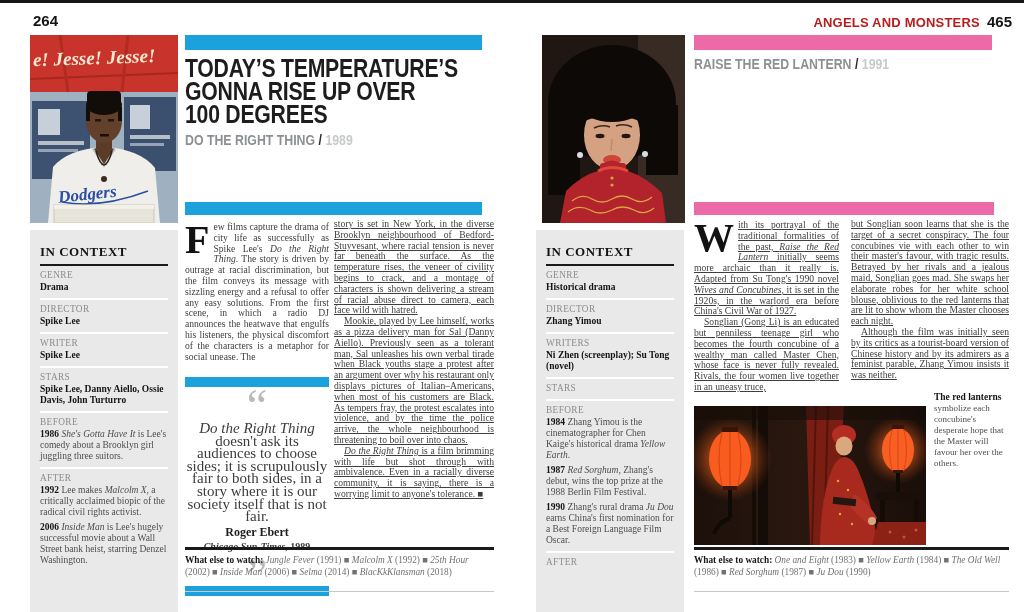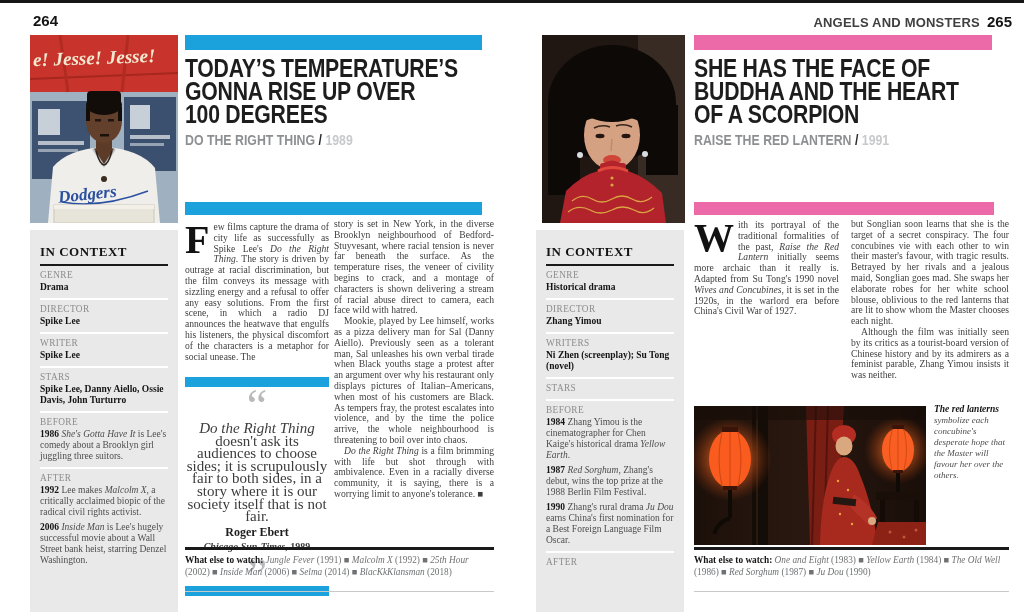--- a/index.html
+++ b/index.html
@@ -4,21 +4,21 @@
 <style>
   :root { --blue:#1ba1dc; --pink:#ec6aa7; }
   * { margin:0; padding:0; box-sizing:border-box; }
   body { background:#d8d8d8; font-family:"Liberation Serif", serif; }
   .spread { position:relative; width:1024px; height:612px; background:#fff; overflow:hidden; }
   .topline { position:absolute; left:0; top:0; width:1024px; height:3px; background:#161616; }
 
   .pageno { font-family:"Liberation Sans", sans-serif; font-weight:bold; font-size:15px; color:#141414;text-align:right; }
   .pageno-left { position:absolute; left:33px; top:12px; }
   .header-right { position:absolute; right:12px; top:13px; font-family:"Liberation Sans", sans-serif; font-weight:bold; font-size:13px; white-space:nowrap; }
-  .chapter { color:#404040; letter-spacing:0.2px; margin-right:7px; }
+  .chapter { color:#b91c1c; letter-spacing:0.2px; margin-right:7px; }
 
   svg.photo { position:absolute; display:block; }
   .photo-spike { left:30px; top:35px; width:148px; height:188px; }
   .photo-gongli { left:542px; top:35px; width:143px; height:188px; }
   .photo-lantern { left:694px; top:406px; width:232px; height:139px; }
 
   .titleblock { position:absolute; top:35px; }
   .tb-left { left:185px; width:297px; }
   .tb-right { left:694px; width:298px; }
   .bar { height:15px; }
@@ -29,21 +29,21 @@
   .kicker { margin-top:6px; font-family:"Liberation Sans", sans-serif; font-weight:bold; font-size:14.5px; white-space:nowrap; transform:scaleX(0.85); transform-origin:0 50%; }
   .k-film { color:#8d9093; }
   .k-slash { color:#2b2b2b; }
   .k-year { color:#c7c9cb; }
 
   .rule { position:absolute; height:13px; }
   .rule-left { left:185px; top:202px; width:297px; background:var(--blue); }
   .rule-right { left:694px; top:202px; width:300px; background:var(--pink); }
 
   .col { position:absolute; font-size:9.6px; line-height:10.8px; color:#3e3e3e; text-align:justify; overflow:hidden; }
-  .col p { margin:0; }
+  .col p { margin:0;text-decoration:underline; }
   .col p.pi { text-indent:10px; }
   .lcol1 { left:185px; top:222px; width:144px; max-height:152px; }
   .lcol2 { left:334px; top:219px; width:160px; max-height:327px; }
   .rcol1 { left:694px; top:220px; width:145px; max-height:184px; }
   .rcol2 { left:851px; top:219px; width:158px; max-height:327px; }
   .dropcap { float:left; font-weight:bold; font-size:40px; line-height:31px; padding:2px 4px 0 0; color:#121212; }
   .it { font-style:italic; }
   .bd { font-weight:bold; }
 
   .quote { position:absolute; left:185px; top:377px; width:144px; text-align:center; }
@@ -69,21 +69,21 @@
   .ctx-entry + .ctx-entry { margin-top:4px; }
 
   .footer { position:absolute; top:547px; border-top:3px solid #1a1a1a; padding-top:4px; font-size:9.3px; line-height:12px; color:#6f7173; font-style:normal; }
   .footer .bd { color:#161616; font-style:normal; }
   .footer-left { left:185px; width:309px; }
   .footer-right { left:694px; width:315px; }
   .thinline { position:absolute; top:591px; height:1px; background:#c9c9c9; }
   .tl-left { left:185px; width:309px; }
   .tl-right { left:694px; width:315px; }
 
-  .caption { position:absolute; left:934px; top:404px; width:78px; font-size:9px; line-height:11px; color:#4d4d4d;font-style:italic; }
+  .caption { position:absolute; left:934px; top:392px; width:78px; font-size:9px; line-height:11px; color:#4d4d4d; }
   .cap-lead { font-weight:bold; color:#141414; font-size:9.5px; }
 </style>
 </head>
 <body>
 
 <div class="spread">
   <div class="topline"></div>
 
   <div class="pageno pageno-left">264</div>
 
@@ -183,21 +183,21 @@
     <div class="qattr">Roger Ebert</div>
     <div class="qsrc"><span class="it">Chicago Sun-Times</span><span>, 1989</span></div>
     <div class="qmark qclose">”</div>
     <div class="bar blue"></div>
   </div>
 
   <div class="footer footer-left"><span class="bd">What else to watch: </span><span class="it">Jungle Fever</span><span> (1991)  ■  </span><span class="it">Malcolm X</span><span> (1992)  ■  </span><span class="it">25th Hour</span><span> (2002)  ■  </span><span class="it">Inside Man</span><span> (2006)  ■  </span><span class="it">Selma</span><span> (2014)  ■  </span><span class="it">BlacKkKlansman</span><span> (2018)</span></div>
   <div class="thinline tl-left"></div>
 
   <div class="header-right">
-    <span class="chapter">ANGELS AND MONSTERS</span><span class="pageno">265</span>
+    <span class="chapter">ANGELS AND MONSTERS</span><span class="pageno">465</span>
   </div>
 
   <svg class="photo photo-gongli" viewBox="0 0 143 188" preserveAspectRatio="none">
     <rect x="0" y="0" width="143" height="188" fill="#201712"></rect>
     <rect x="96" y="0" width="47" height="188" fill="#564539" opacity="0.45"></rect>
     <ellipse cx="70" cy="68" rx="64" ry="58" fill="#0c0907"></ellipse>
     <rect x="6" y="70" width="32" height="90" fill="#0c0907"></rect>
     <rect x="104" y="70" width="32" height="70" fill="#0c0907"></rect>
     <ellipse cx="70" cy="100" rx="28" ry="35" fill="#d4a183"></ellipse>
     <ellipse cx="70" cy="70" rx="32" ry="17" fill="#0c0907"></ellipse>
@@ -214,25 +214,20 @@
     <rect x="58" y="128" width="26" height="14" rx="3" fill="#b3232b"></rect>
     <path d="M56,136 Q70,129 86,136" stroke="#e0483c" stroke-width="3" fill="none"></path>
     <path d="M30,166 q10,-8 20,-2 q10,6 20,0 q10,-6 20,0 q10,6 20,-2" stroke="#d9a441" stroke-width="1.3" fill="none"></path>
     <path d="M26,177 q10,-8 22,-2 q10,6 22,0 q10,-6 22,0 q10,6 20,-2" stroke="#d9a441" stroke-width="1.3" fill="none"></path>
     <circle cx="70" cy="143" r="1.6" fill="#d9a441"></circle>
     <circle cx="70" cy="150" r="1.6" fill="#d9a441"></circle>
   </svg>
 
   <div class="titleblock tb-right">
     <div class="bar pink"></div>
-    <div class="headline">
-      <div class="hl">SHE HAS THE FACE OF</div>
-      <div class="hl">BUDDHA AND THE HEART</div>
-      <div class="hl">OF A SCORPION</div>
-    </div>
     <div class="kicker">
       <span class="k-film">RAISE THE RED LANTERN</span>
       <span class="k-slash">/</span>
       <span class="k-year">1991</span>
     </div>
   </div>
 
   <div class="ctx ctx-right">
     <div class="ctx-head">IN CONTEXT</div>
     <div class="ctx-sec">
@@ -259,20 +254,21 @@
     <div class="ctx-sec">
       <div class="ctx-label">AFTER</div>
 
     </div>
   </div>
 
   <div class="rule rule-right"></div>
 
   <div class="col rcol1">
     <p><span class="dropcap">W</span><span><span>ith its portrayal of the traditional formalities of the past, </span><span class="it">Raise the Red Lantern</span><span> initially seems more archaic than it really is. Adapted from Su Tong's 1990 novel </span><span class="it">Wives and Concubines</span><span>, it is set in the 1920s, in the warlord era before China's Civil War of 1927.</span></span></p>
+    <p class="pi"><span>Songlian (Gong Li) is an educated but penniless teenage girl who becomes the fourth concubine of a wealthy man called Master Chen, whose face is never fully revealed. Rivals, the four women live together in an uneasy truce,</span></p>
   </div>
   <div class="col rcol2">
     <p><span>but Songlian soon learns that she is the target of a secret conspiracy. The four concubines vie with each other to win their master's favour, with tragic results. Betrayed by her rivals and a jealous maid, Songlian goes mad. She swaps her elaborate robes for her white school blouse, oblivious to the red lanterns that are lit to show whom the Master chooses each night.</span></p>
     <p class="pi"><span>Although the film was initially seen by its critics as a tourist-board version of Chinese history and by its admirers as a feminist parable, Zhang Yimou insists it was neither.</span></p>
   </div>
 
   <svg class="photo photo-lantern" viewBox="0 0 232 139" preserveAspectRatio="none">
     <defs>
       <radialGradient id="gL" cx="50%" cy="50%" r="50%">
         <stop offset="0%" stop-color="#ff9a40" stop-opacity="0.95"></stop>

